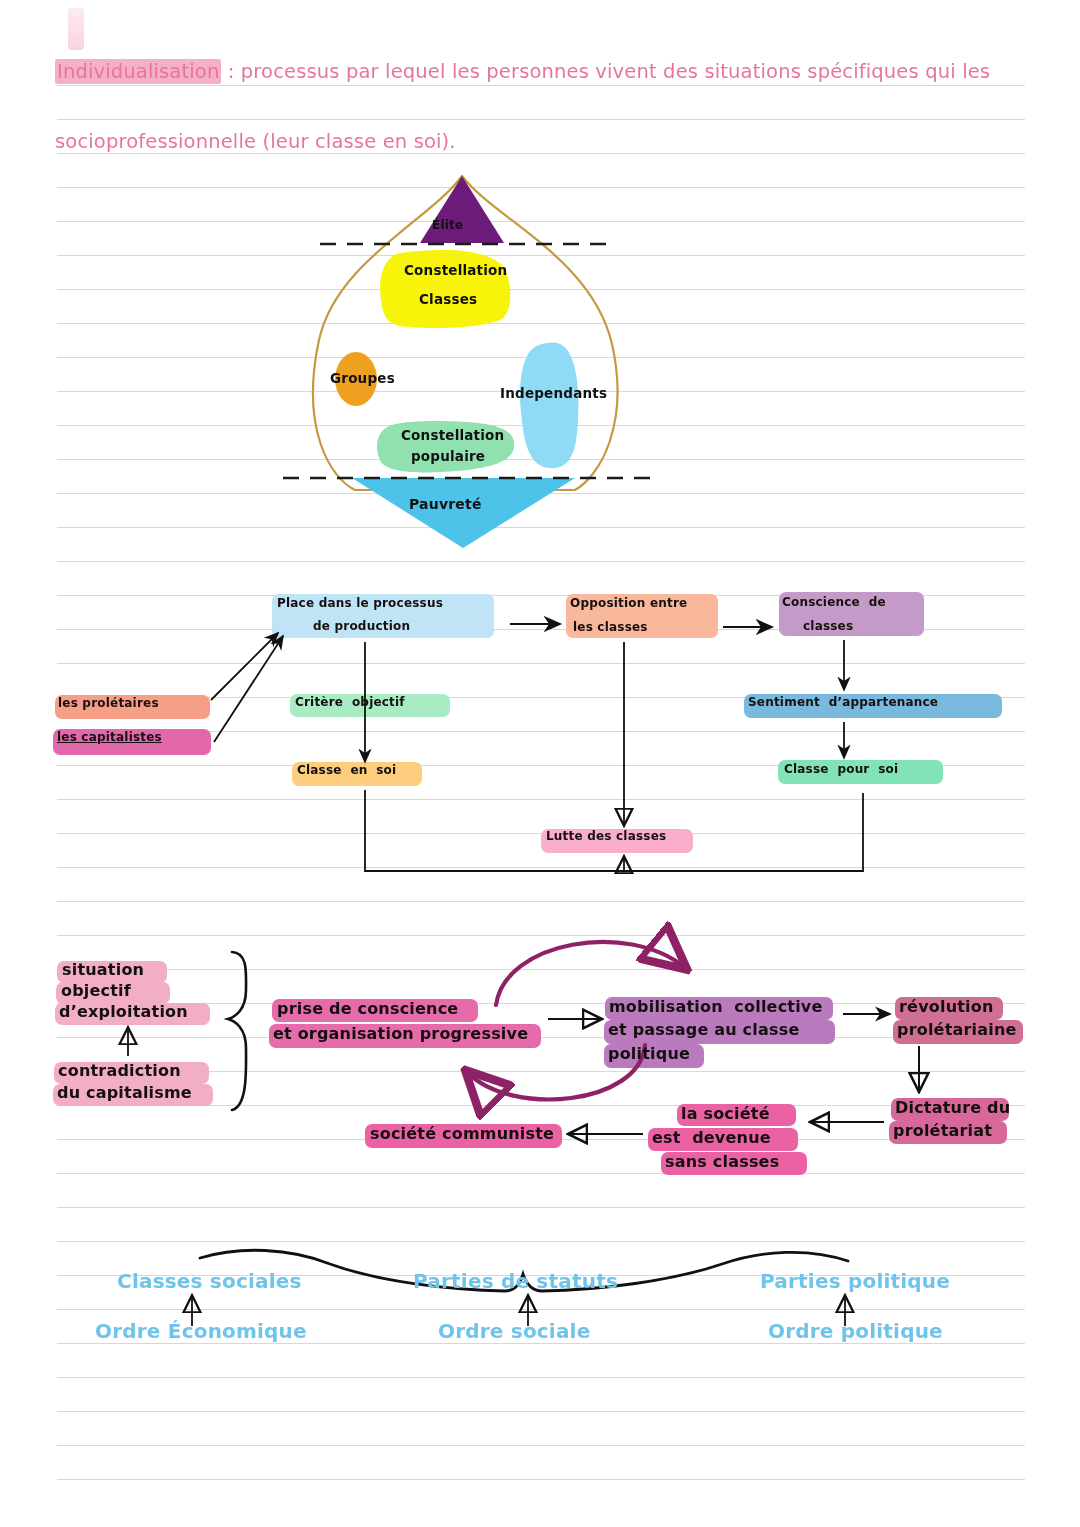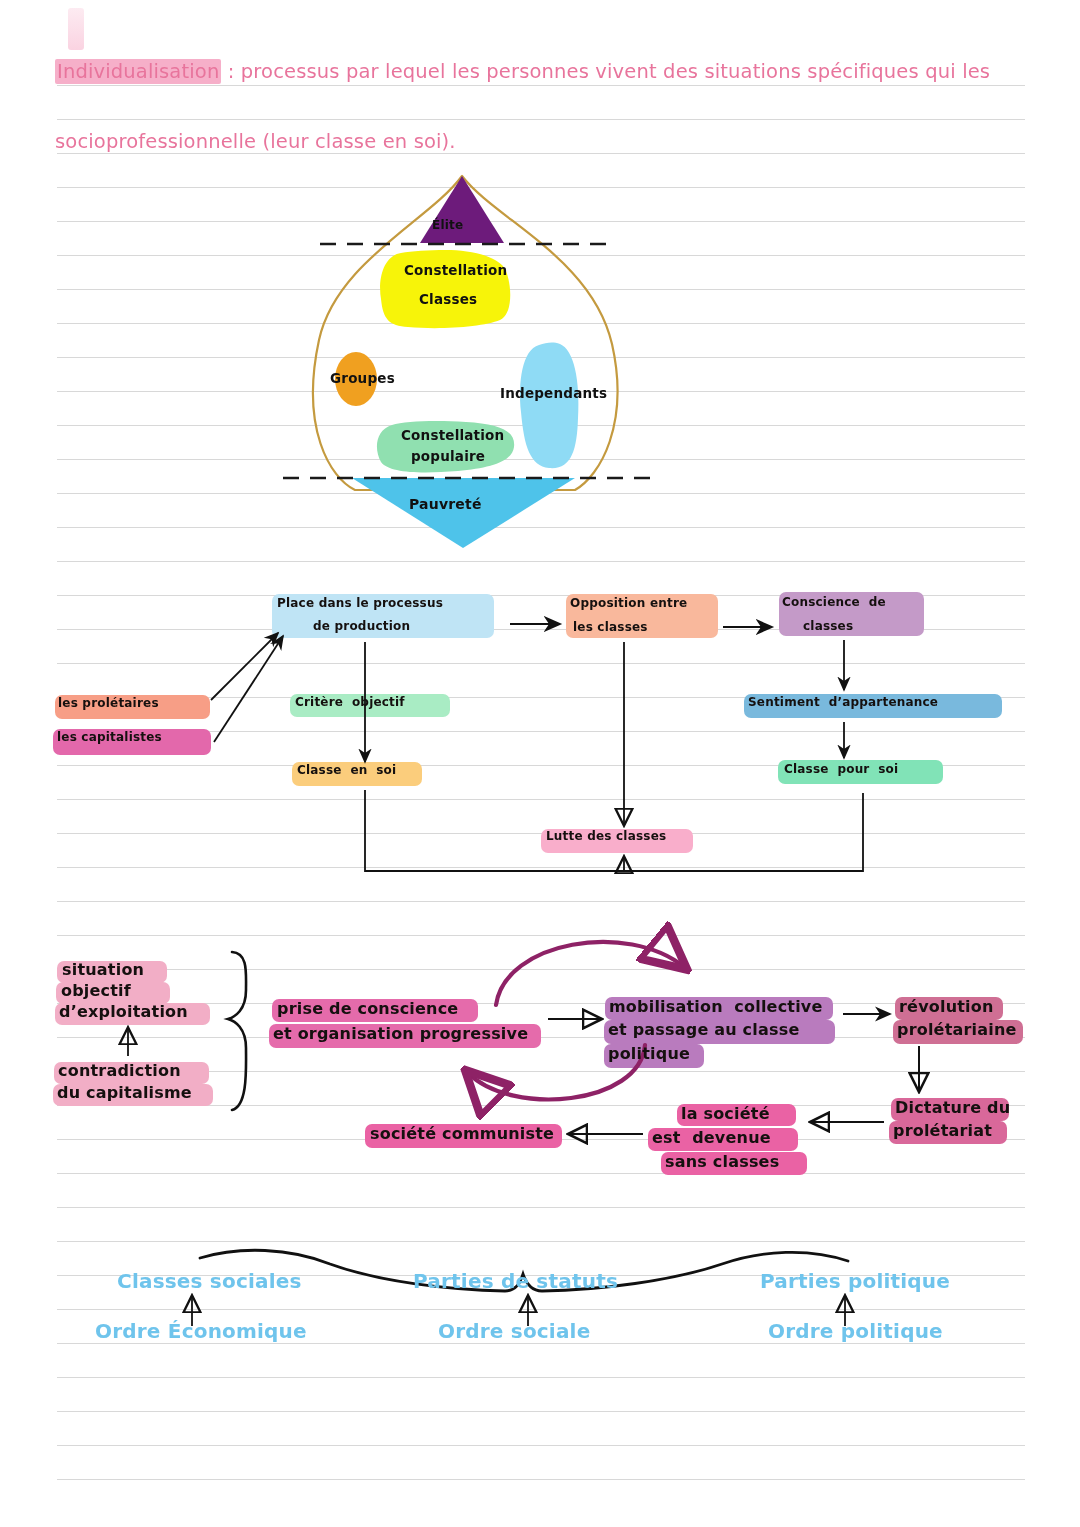--- a/index.html
+++ b/index.html
@@ -207,21 +207,21 @@
   </svg>
 
   <div class="lbl f-lbl hand" style="left:277px;top:596px;">Place dans le processus</div>
   <div class="lbl f-lbl hand" style="left:313px;top:619px;">de production</div>
   <div class="lbl f-lbl hand" style="left:570px;top:596px;">Opposition entre</div>
   <div class="lbl f-lbl hand" style="left:573px;top:620px;">les classes</div>
   <div class="lbl f-lbl hand" style="left:782px;top:595px;">Conscience  de</div>
   <div class="lbl f-lbl hand" style="left:803px;top:619px;">classes</div>
 
   <div class="lbl f-lbl hand" style="left:58px;top:696px;">les prolétaires</div>
-  <div class="lbl f-lbl hand" style="left:57px;top:730px;">les capitalistes</div>
+  <div class="lbl f-lbl hand" style="left:57px;top:730px;text-decoration:underline;">les capitalistes</div>
 
   <div class="lbl f-lbl hand" style="left:295px;top:695px;">Critère  objectif</div>
   <div class="lbl f-lbl hand" style="left:748px;top:695px;">Sentiment  d’appartenance</div>
   <div class="lbl f-lbl hand" style="left:297px;top:763px;">Classe  en  soi</div>
   <div class="lbl f-lbl hand" style="left:784px;top:762px;">Classe  pour  soi</div>
   <div class="lbl f-lbl hand" style="left:546px;top:829px;">Lutte des classes</div>
 
   <div class="hl" style="left:57px;top:961px;width:110px;height:22px;background:#f2aec6;"></div>
   <div class="hl" style="left:56px;top:982px;width:114px;height:22px;background:#f2aec6;"></div>
   <div class="hl" style="left:55px;top:1003px;width:155px;height:22px;background:#f2aec6;"></div>

